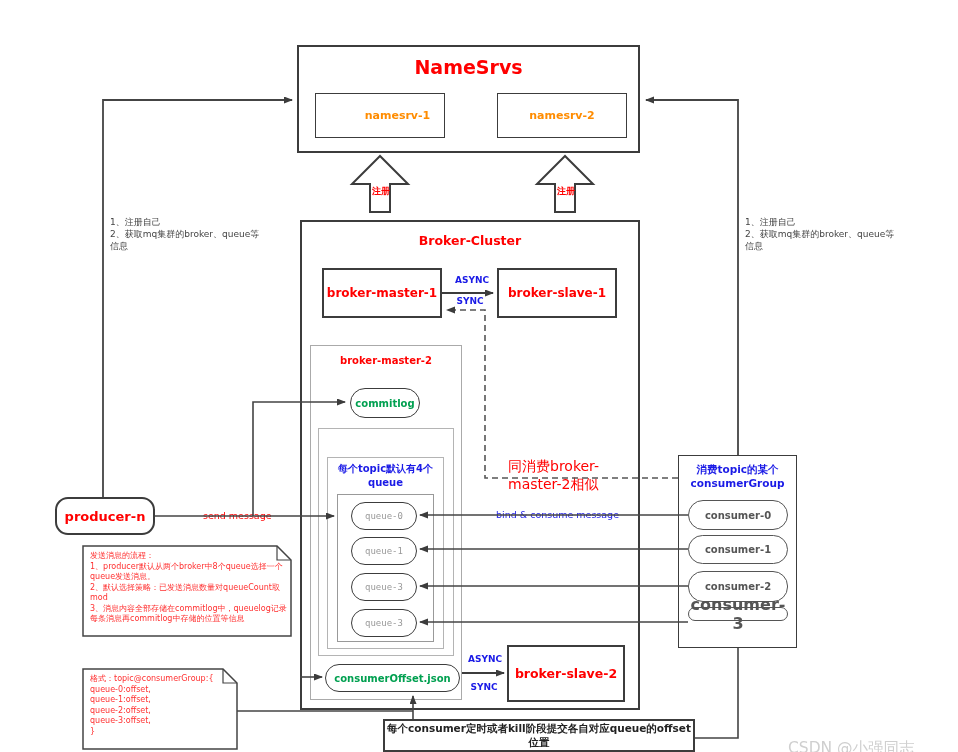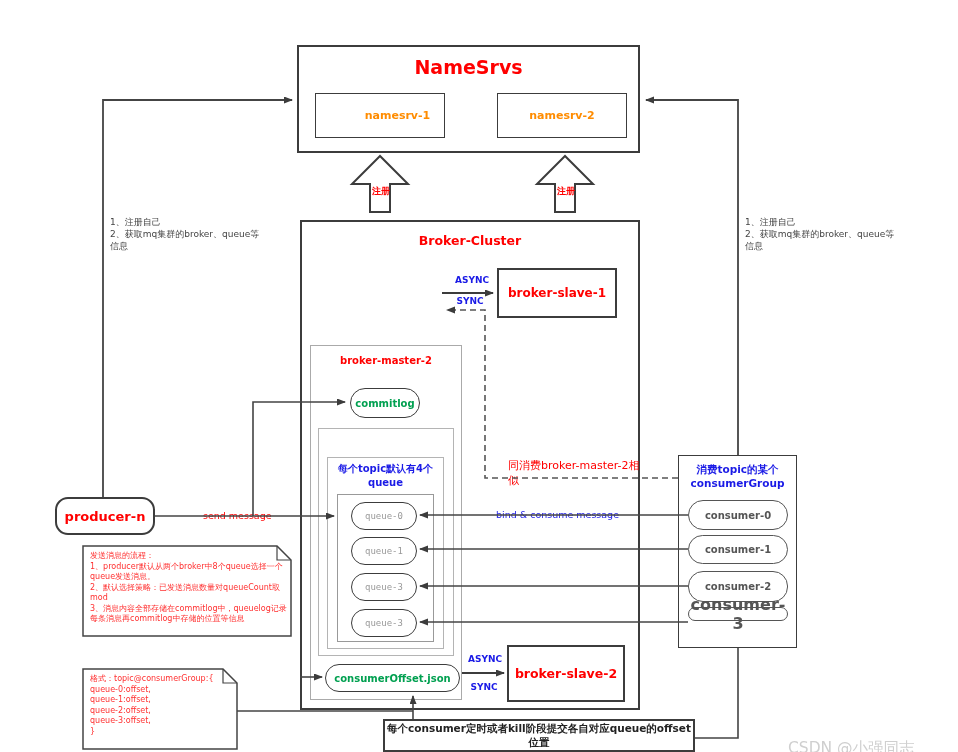--- a/index.html
+++ b/index.html
@@ -27,20 +27,21 @@
 <div id="canvas">
 
   <div class="box" style="left:297px;top:45px;width:343px;height:108px;"></div>
   <div class="abs red b" style="left:297px;top:56px;width:343px;text-align:center;font-size:19px;">NameSrvs</div>
   <div class="box thin cc orange b" style="left:315px;top:93px;width:130px;height:45px;font-size:11px;padding-left:35px;">namesrv-1</div>
   <div class="box thin cc orange b" style="left:497px;top:93px;width:130px;height:45px;font-size:11px;">namesrv-2</div>
 
   <div class="box" style="left:300px;top:220px;width:340px;height:490px;"></div>
   <div class="abs red b" style="left:300px;top:233px;width:340px;text-align:center;font-size:12.5px;">Broker-Cluster</div>
 
+  <div class="box cc red b" style="left:322px;top:268px;width:120px;height:50px;font-size:12px;">broker-master-1</div>
   <div class="box cc red b" style="left:497px;top:268px;width:120px;height:50px;font-size:12px;">broker-slave-1</div>
   <div class="abs blue b" style="left:448px;top:275px;width:48px;text-align:center;font-size:9px;">ASYNC</div>
   <div class="abs blue b" style="left:448px;top:296px;width:44px;text-align:center;font-size:9px;">SYNC</div>
 
   <div class="box" style="left:310px;top:345px;width:152px;height:355px;border:1px solid #aaa;"></div>
   <div class="abs red b" style="left:310px;top:355px;width:152px;text-align:center;font-size:10px;">broker-master-2</div>
   <div class="box thin round cc green b" style="left:350px;top:388px;width:70px;height:30px;font-size:10px;">commitlog</div>
 
   <div class="box gray" style="left:318px;top:428px;width:136px;height:228px;"></div>
   <div class="abs b" style="left:318px;top:460px;width:136px;text-align:center;font-size:10px;color:#333;">consumer queue</div>
@@ -65,21 +66,21 @@
 
   <div class="box thin" style="left:678px;top:455px;width:119px;height:193px;"></div>
   <div class="abs blue b pre" style="left:678px;top:462px;width:119px;text-align:center;font-size:10.5px;line-height:1.35;">消费topic的某个
 consumerGroup</div>
   <div class="box thin round cc b" style="left:688px;top:500px;width:100px;height:30px;font-size:10px;color:#555;border-color:#555;">consumer-0</div>
   <div class="box thin round cc b" style="left:688px;top:535px;width:100px;height:29px;font-size:10px;color:#555;border-color:#555;">consumer-1</div>
   <div class="box thin round cc b" style="left:688px;top:571px;width:100px;height:31px;font-size:10px;color:#555;border-color:#555;text-align:center;">consumer-2</div>
   <div class="box thin round cc b" style="left:688px;top:607px;width:100px;height:14px;font-size:16px;color:#555;border-color:#555;">consumer-3</div>
 
   <div class="linelabel blue" style="left:495px;top:509px;width:125px;text-align:center;font-size:9.5px;">bind &amp; consume message</div>
-  <div class="linelabel red" style="left:508px;top:458px;width:140px;font-size:11px;">同消费broker-master-2相似</div>
+  <div class="linelabel red" style="left:508px;top:458px;width:140px;font-size:14px;">同消费broker-master-2相似</div>
 
   <div class="abs pre" style="left:110px;top:216px;width:178px;font-size:9px;color:#444;line-height:1.35;">1、注册自己
 2、获取mq集群的broker、queue等
 信息</div>
   <div class="abs pre" style="left:745px;top:216px;width:178px;font-size:9px;color:#444;line-height:1.35;">1、注册自己
 2、获取mq集群的broker、queue等
 信息</div>
 
   <div class="notewrap" style="left:82px;top:545px;width:242px;height:92px;">
     <svg width="210" height="92" viewBox="0 0 210 92">

